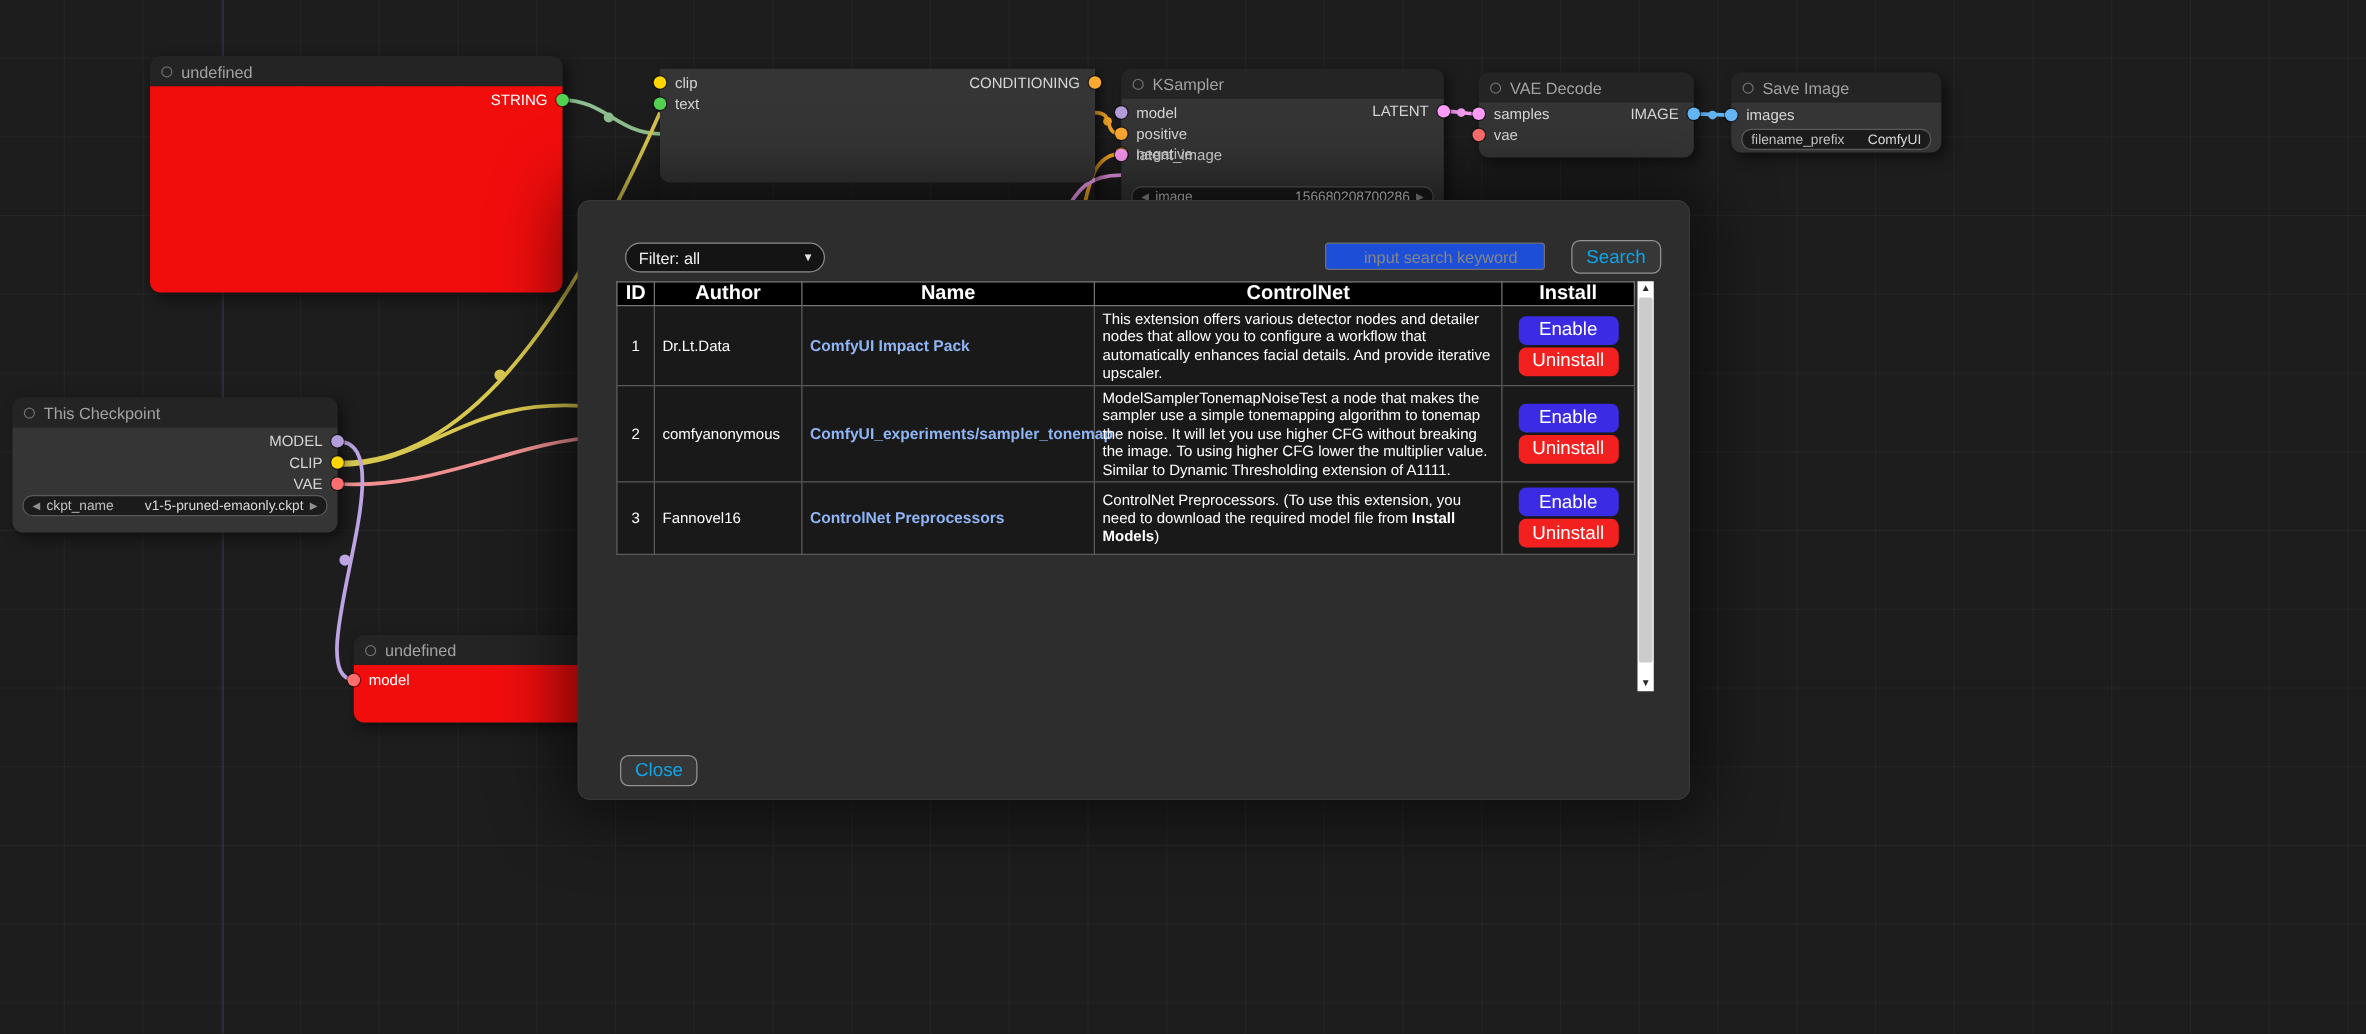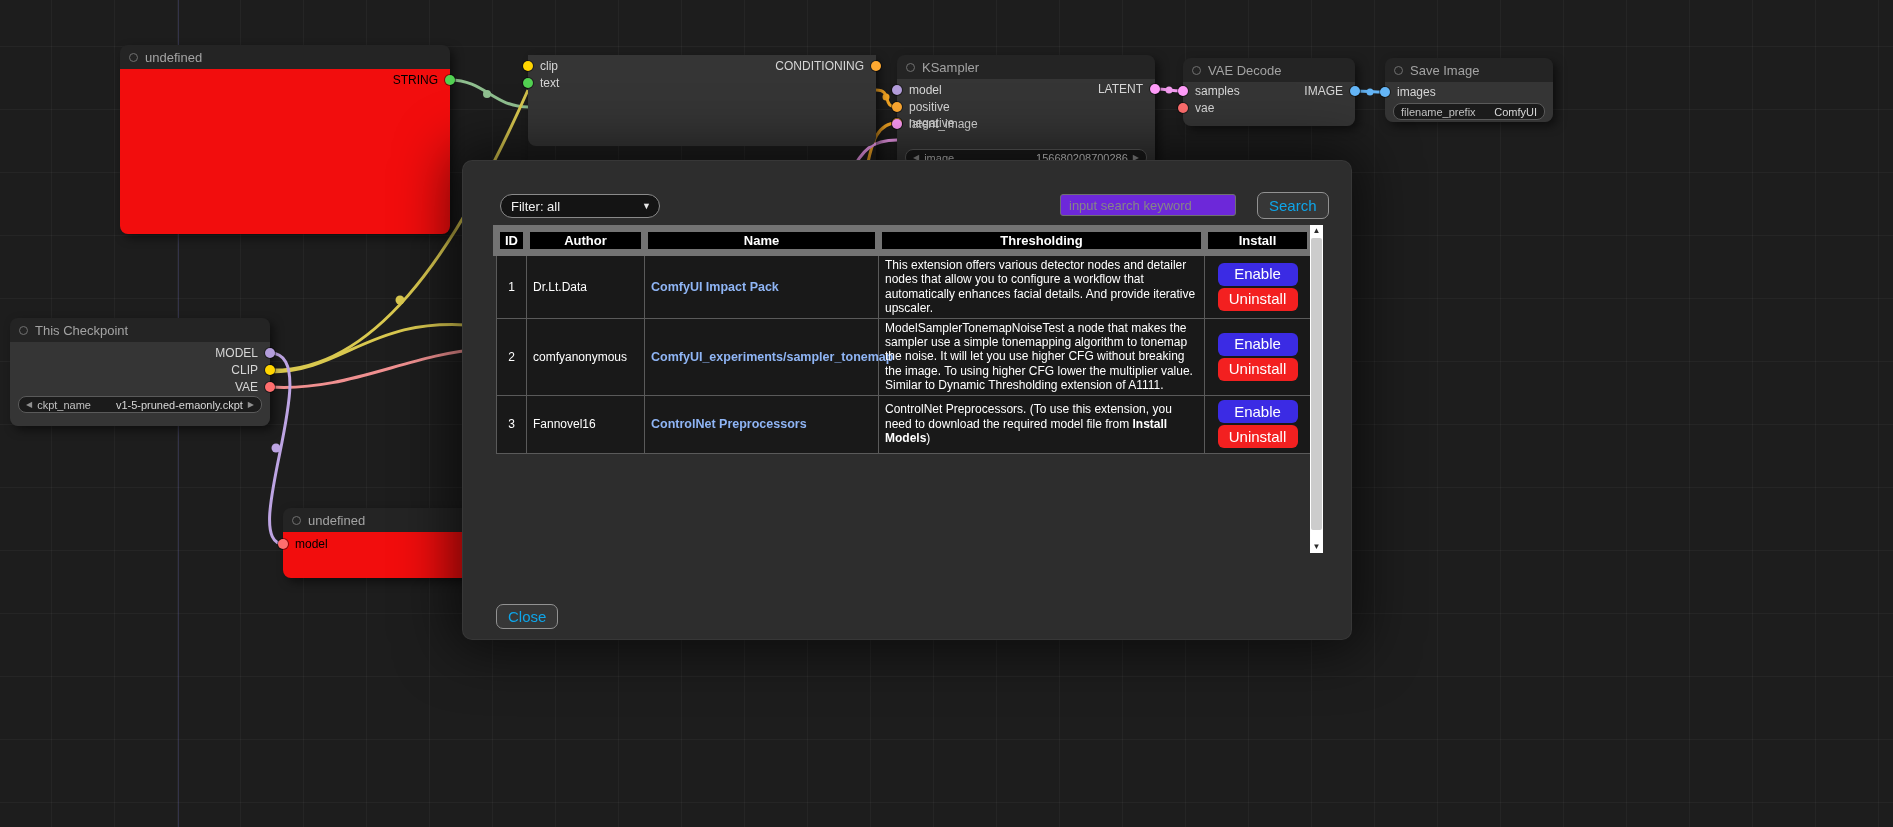--- a/index.html
+++ b/index.html
@@ -46,21 +46,21 @@
   .slot{
     position:absolute;display:flex;align-items:center;gap:7px;height:14px;
     color:#d6d6d6;font-size:12px;white-space:nowrap;
   }
   .slot.in{left:-5px;}
   .slot.out{right:-5px;flex-direction:row-reverse;}
   .port{
     width:10px;height:10px;border-radius:50%;flex:0 0 auto;
     box-shadow:0 0 0 1px rgba(0,0,0,0.45);
   }
-  .on-red{color:#000000;}
+  .on-red{color:#ffffff;}
   .widget{
     position:absolute;left:8px;right:8px;height:15px;
     background:#1b1b1b;border:1px solid #5a5a5a;border-radius:8px;
     display:flex;align-items:center;gap:5px;padding:0 7px;
     color:#c0c0c0;font-size:11px;white-space:nowrap;overflow:hidden;
   }
   .widget .arrow{color:#8f8f8f;font-size:8px;line-height:1;}
   .widget .wvalue{margin-left:auto;color:#d8d8d8;}
 
   
@@ -73,40 +73,40 @@
   .filter-wrap select{
     appearance:none;-webkit-appearance:none;width:100%;height:24px;
     background:#141414;color:#f0f0f0;border:1px solid #8a8a8a;border-radius:12px;
     padding:0 26px 0 10px;font-size:13px;font-family:inherit;
   }
   .filter-wrap .caret{
     position:absolute;right:9px;top:7px;font-size:9px;color:#e8e8e8;pointer-events:none;
   }
   .search-input{
     position:absolute;left:598px;top:34px;width:176px;height:22px;box-sizing:border-box;
-    background:#6d28d9;border:1px solid #6f6f6f;border-radius:3px;
-    color:#dddddd;font-size:13px;padding:0 8px;font-family:inherit;
+    background:#1d4ed8;border:1px solid #6f6f6f;border-radius:3px;
+    color:#dddddd;font-size:13px;padding:0 21px;font-family:inherit;text-align:right;
   }
   .search-input::placeholder{color:#868686;}
   .btn-plain{
     background:#373737;border:1.5px solid #929292;border-radius:7px;
     color:#0ea5e9;font-size:15px;font-family:inherit;padding:0 11px;height:27px;
     cursor:pointer;
   }
   .search-btn{position:absolute;left:795px;top:32px;}
   .close-btn{position:absolute;left:34px;top:444px;height:25px;}
 
   .tablewrap{position:absolute;left:31px;top:65px;width:830px;height:328px;}
   table.ext{
     border-collapse:collapse;table-layout:fixed;width:814px;
     color:#ffffff;font-size:12px;
   }
   table.ext th{
-    background:#000000;color:#ffffff;font-weight:bold;font-size:13px;
-    border:7px solid #737373;height:17px;padding:0 2px;text-align:center;
+    background:#000000;color:#ffffff;font-weight:bold;font-size:16px;
+    border:1px solid #737373;height:17px;padding:0 2px;text-align:center;
   }
   table.ext td{
     border:1px solid #5a5a5a;background:#191919;padding:2px 6px;vertical-align:middle;
   }
   td.c-id{text-align:center;}
   td.c-desc{font-size:12px;line-height:1.2;padding:3px 6px;}
   a.ext-link{font-weight:bold;text-decoration:none;font-size:12.5px;}
   tr.r1{height:64px;} tr.r2{height:70px;} tr.r3{height:58px;}
   td.c-install{text-align:center;padding:2px 3px;}
   .pill-btn{
@@ -314,21 +314,21 @@
           <col style="width:118px">
           <col style="width:234px">
           <col style="width:326px">
           <col style="width:106px">
       </colgroup>
       <thead>
         <tr>
           <th>ID</th>
           <th>Author</th>
           <th>Name</th>
-          <th>Thresholding</th>
+          <th>ControlNet</th>
           <th>Install</th>
         </tr>
       </thead>
       <tbody>
         <tr class="r1">
           <td class="c-id">1</td>
           <td>Dr.Lt.Data</td>
           <td>
             <a class="ext-link" href="#" style="color: rgb(143, 181, 245);">ComfyUI Impact Pack</a>
           </td>

